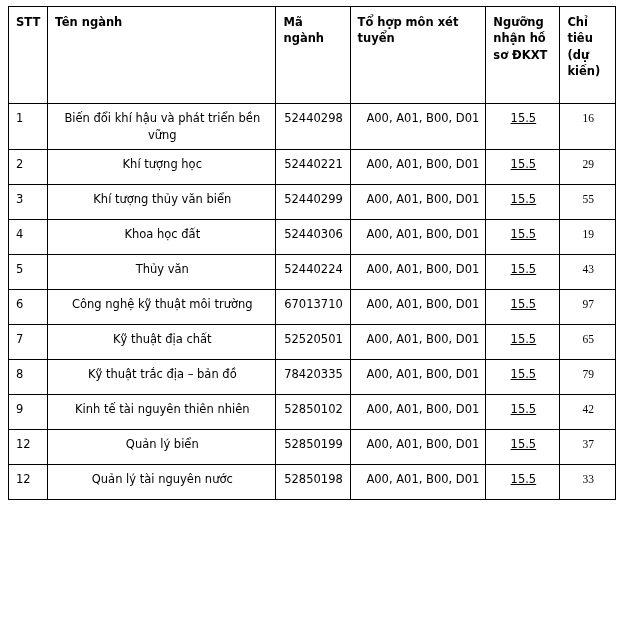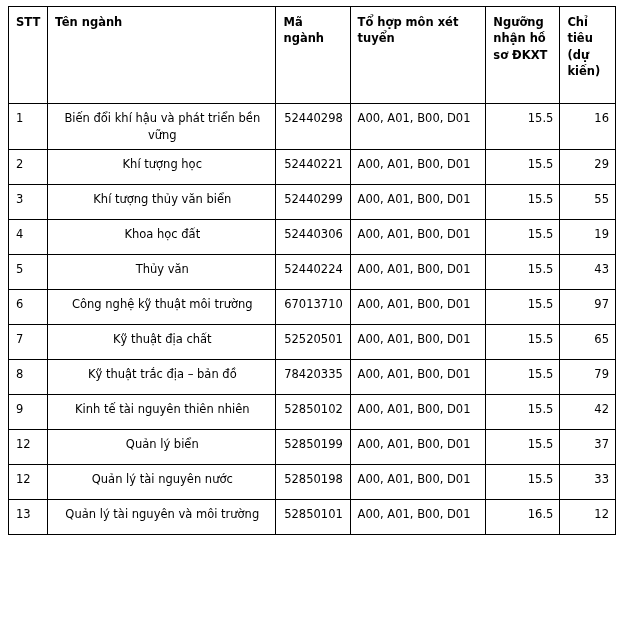--- a/index.html
+++ b/index.html
@@ -41,23 +41,23 @@
   col.c-stt    { width: 38px; }
   col.c-name   { width: 222px; }
   col.c-code   { width: 72px; }
   col.c-comb   { width: 132px; }
   col.c-thresh { width: 72px; }
   col.c-quota  { width: 54px; }
 
   td.cell-stt { text-align: left; }
   td.cell-name { text-align: center; }
   td.cell-code { text-align: center; }
-  td.cell-comb { text-align: left; }
-  td.cell-thresh { text-align: right; }
-  td.cell-quota { text-align: right; }
+  td.cell-comb { text-align: right; }
+  td.cell-thresh { text-align: center; text-decoration: underline; }
+  td.cell-quota { text-align: center; font-family: Liberation Serif, serif; }
 
   
   tbody tr td { height: 22px; }
 </style>
 </head>
 <body>
 
 <div class="page">
   <table class="majors">
     <colgroup>
@@ -160,23 +160,15 @@
           <td class="cell-quota">37</td>
         </tr>
         <tr>
           <td class="cell-stt">12</td>
           <td class="cell-name">Quản lý tài nguyên nước</td>
           <td class="cell-code">52850198</td>
           <td class="cell-comb">A00, A01, B00, D01</td>
           <td class="cell-thresh">15.5</td>
           <td class="cell-quota">33</td>
         </tr>
-        <tr>
-          <td class="cell-stt">13</td>
-          <td class="cell-name">Quản lý tài nguyên và môi trường</td>
-          <td class="cell-code">52850101</td>
-          <td class="cell-comb">A00, A01, B00, D01</td>
-          <td class="cell-thresh">16.5</td>
-          <td class="cell-quota">12</td>
-        </tr>
       </tbody>
   </table>
 </div>
 
 </body></html>

